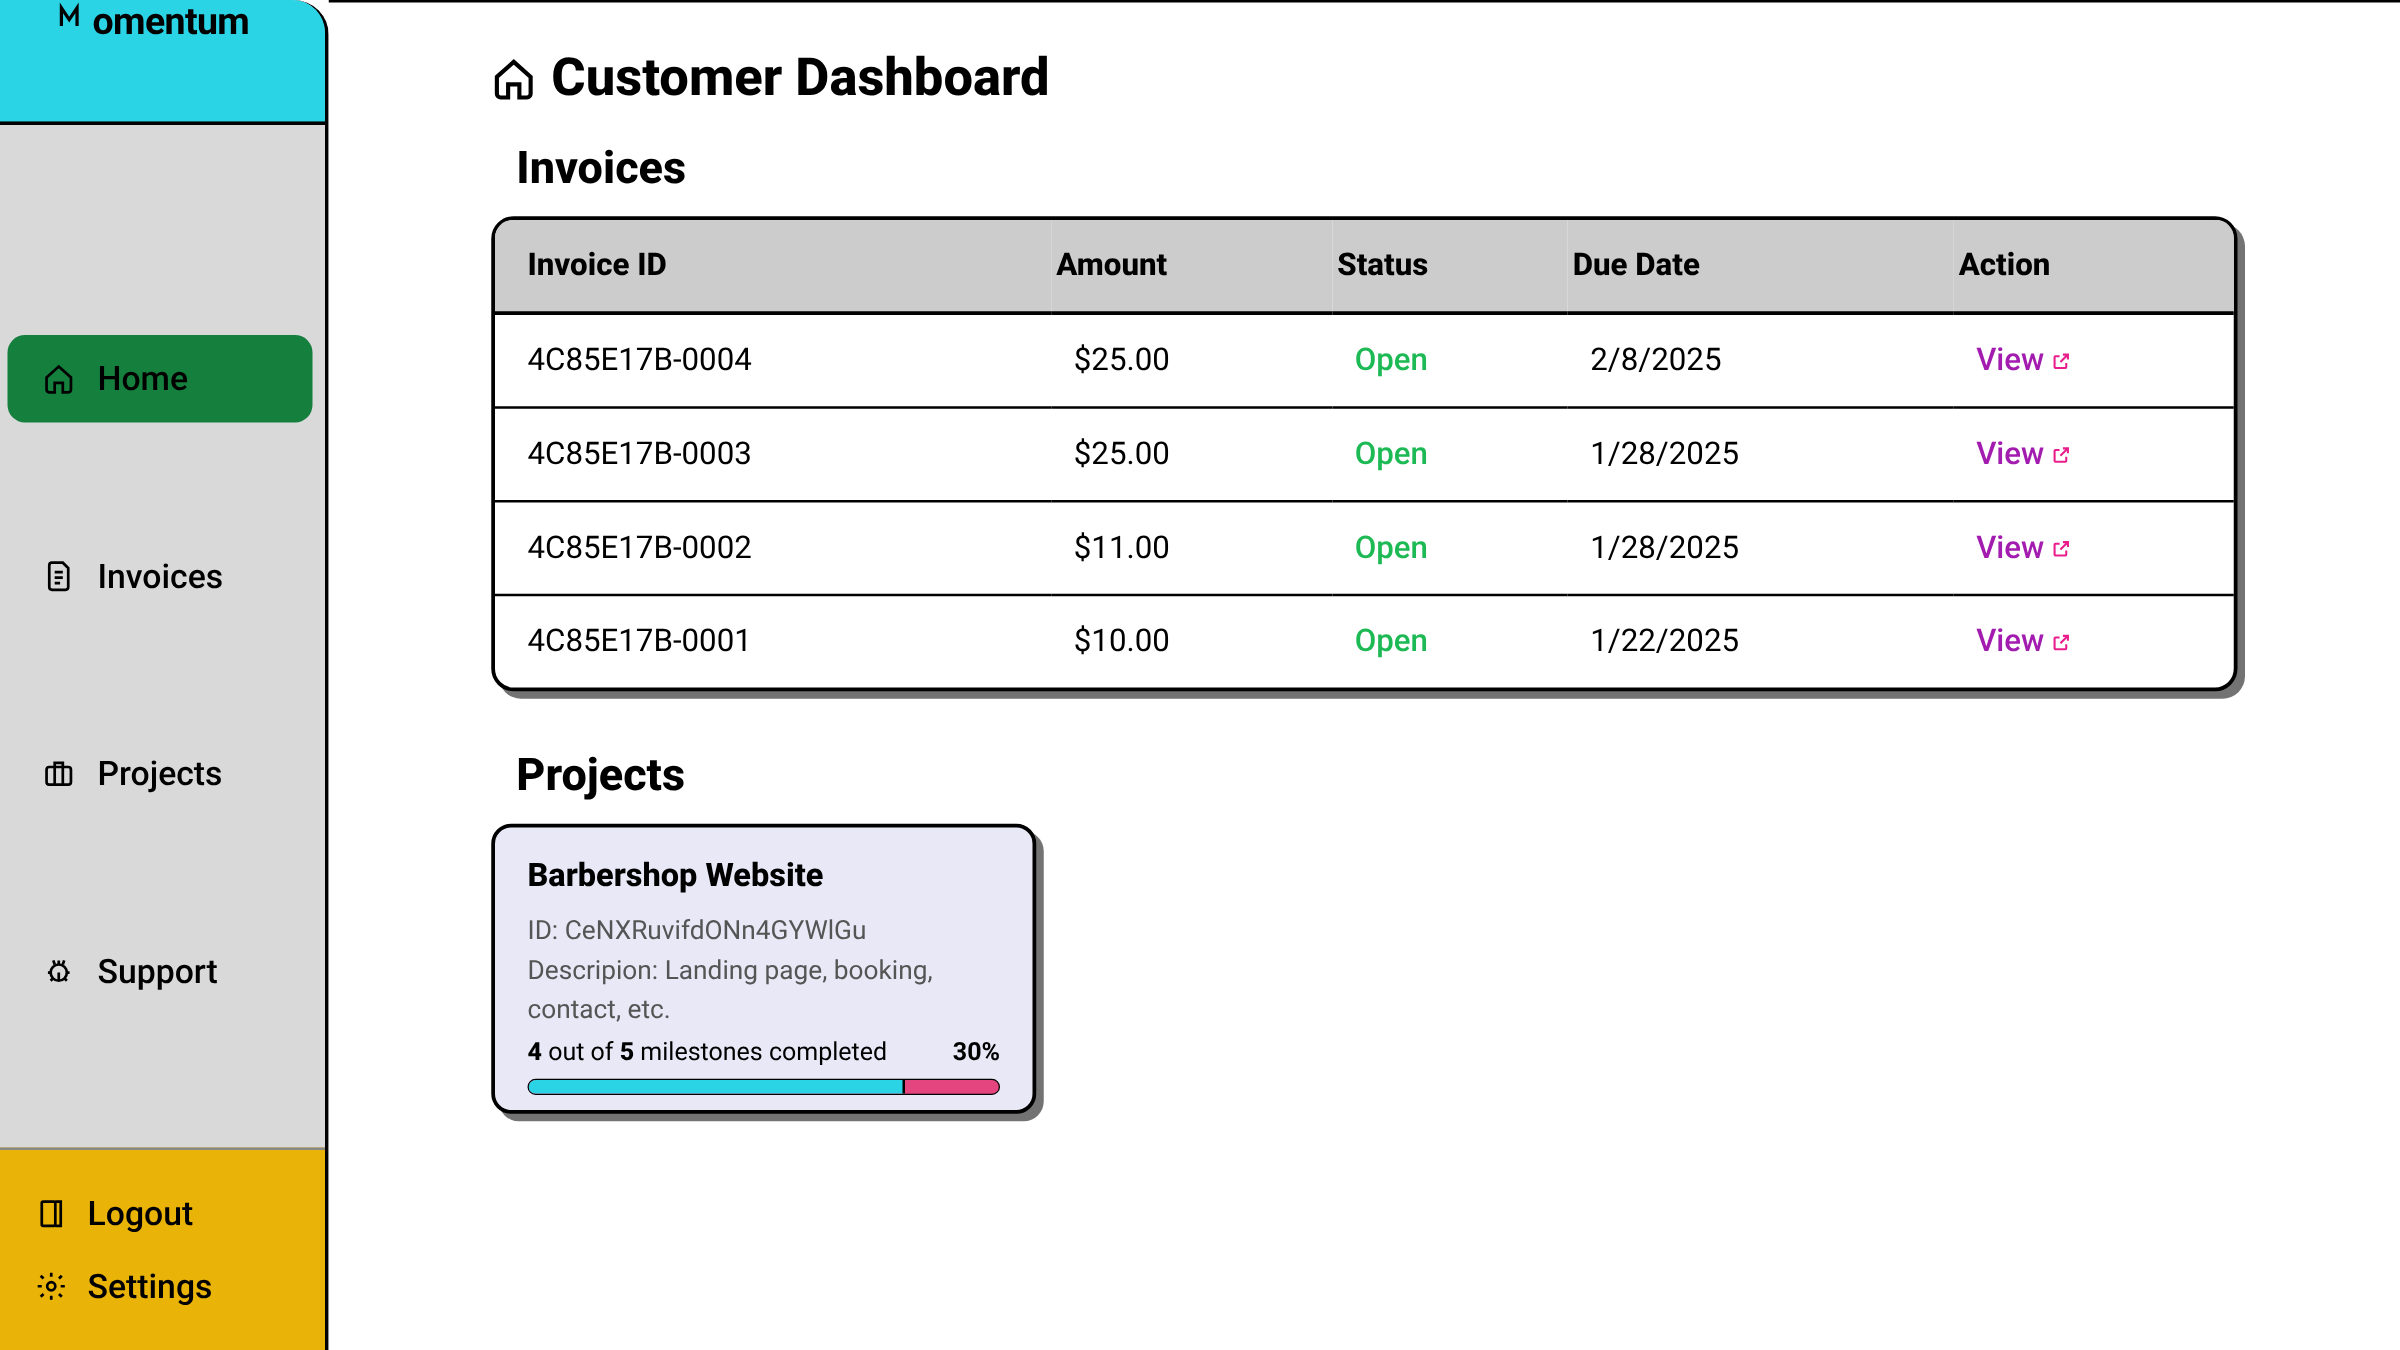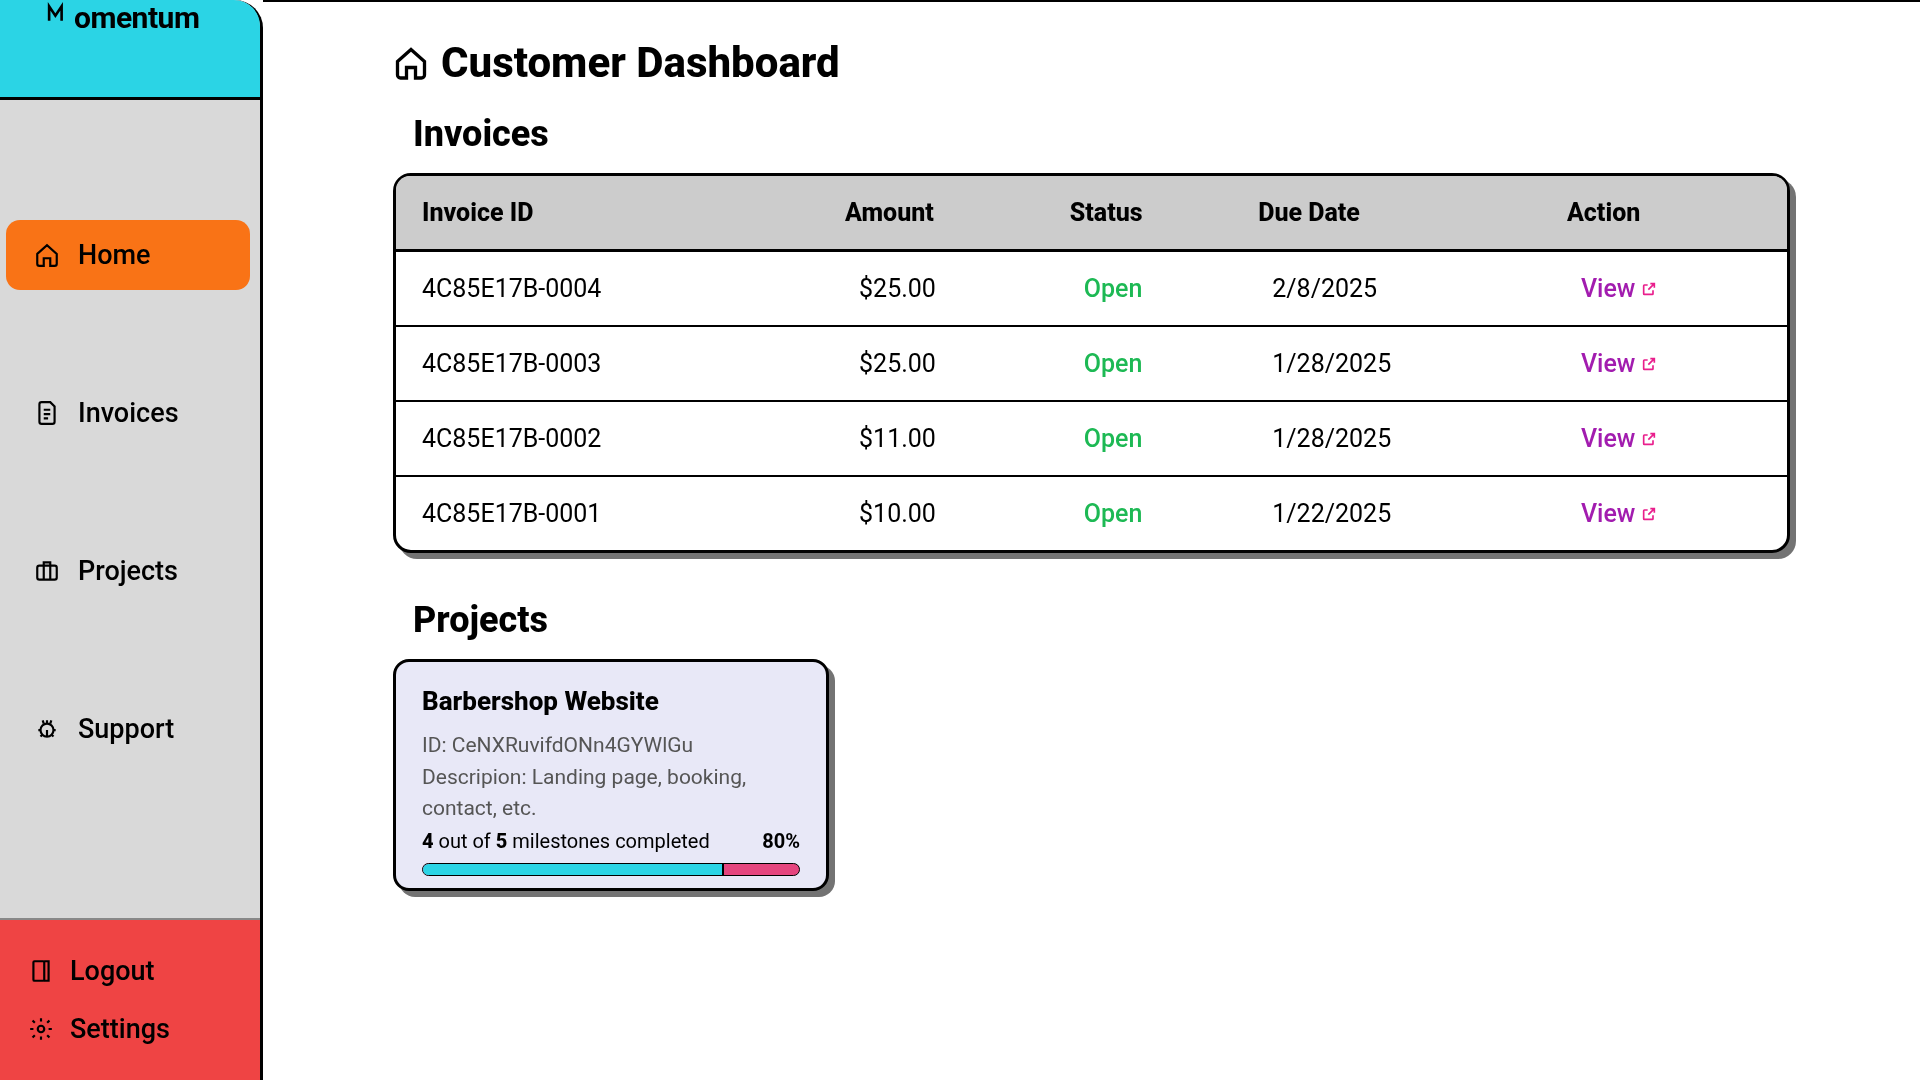--- a/index.html
+++ b/index.html
@@ -46,25 +46,26 @@
   height: 70px;
   padding-left: 28px;
   margin: 0 10px 88px 6px;
   font-size: 27px;
   font-weight: 500;
   color: #000;
   cursor: pointer;
   border-radius: 14px;
 }
 .nav-item.active {
-  background: #f97316;
+  background: #15803d;
+  margin-top: 48px;
 }
 .nav-item svg { width: 26px; height: 26px; margin-right: 18px; flex-shrink: 0; }
 .sidebar-bottom {
-  background: #ef4444;
+  background: #eab308;
   border-top: 2px solid #888;
   padding: 22px 16px 22px 28px;
 }
 .bottom-item {
   display: flex;
   align-items: center;
   height: 58px;
   font-size: 27px;
   font-weight: 500;
   color: #000;
@@ -256,20 +257,20 @@
     </table>
   </div>
 
   <h2 class="section-title">Projects</h2>
   <div class="projects-grid" id="projects-grid">
       <div class="project-card">
         <div class="project-name">Barbershop Website</div>
         <div class="project-meta">ID: CeNXRuvifdONn4GYWlGu<br>Descripion: Landing page, booking, contact, etc.</div>
         <div class="milestone-row">
           <span><b>4</b> out of <b>5</b> milestones completed</span>
-          <span class="pct">80%</span>
+          <span class="pct">30%</span>
         </div>
         <div class="progress">
           <div class="progress-fill" style="width:80%"></div>
         </div>
       </div>
     </div>
 </main>
 
 </body></html>

